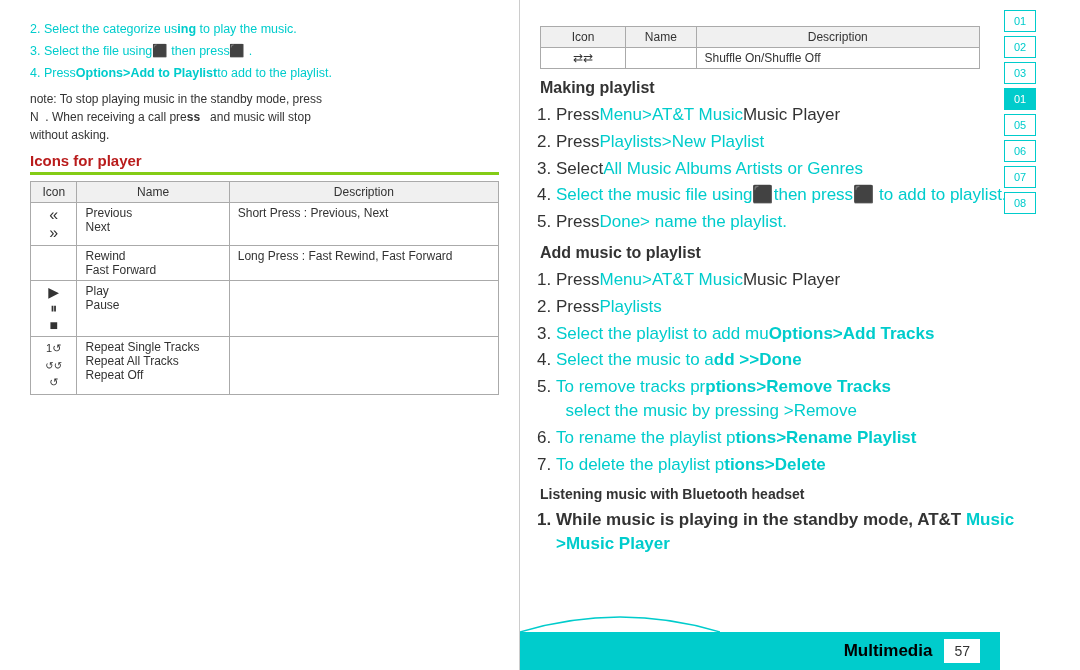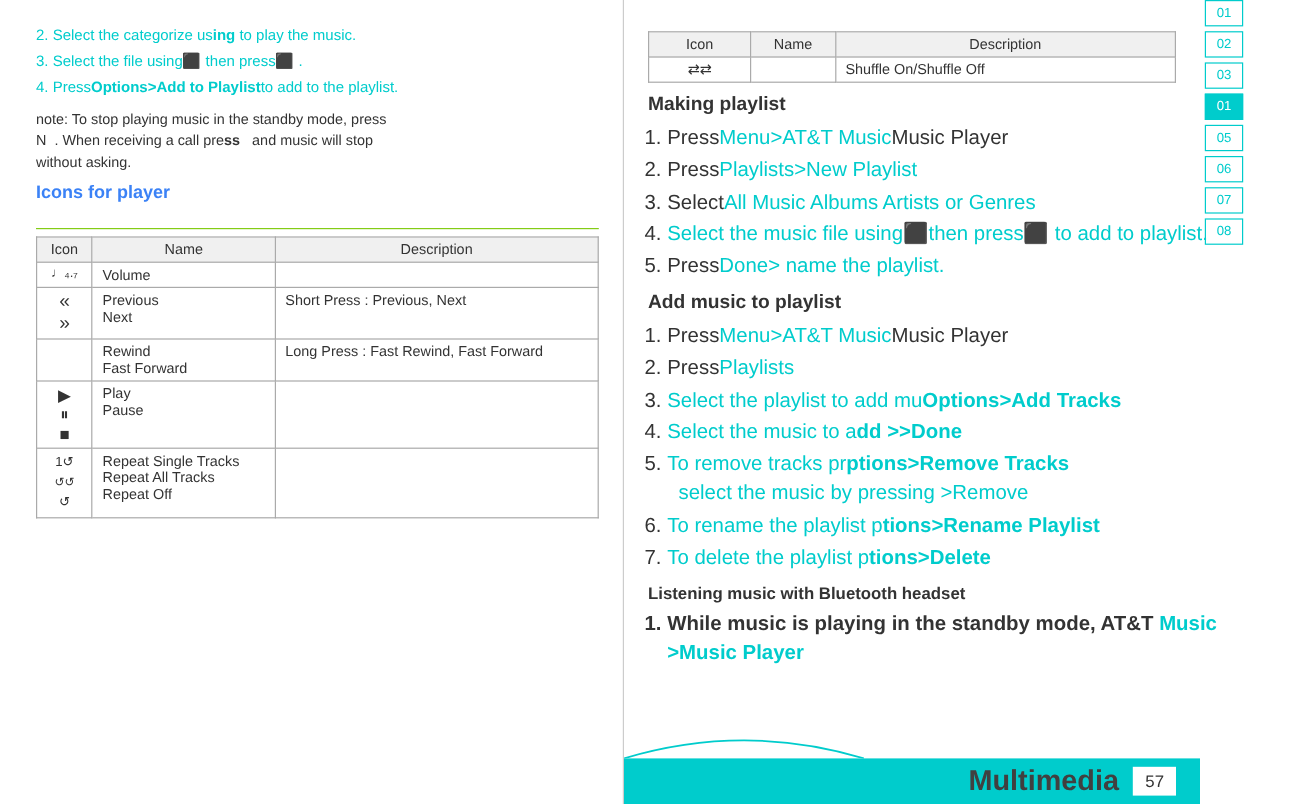--- a/index.html
+++ b/index.html
@@ -39,21 +39,21 @@
     
     .side-nav {
       position: absolute;
       right: 0;
       top: 0;
       width: 40px;
       height: 100%;
       display: flex;
       flex-direction: column;
       align-items: center;
-      padding-top: 0;
+      padding-top: 10px;
       gap: 4px;
     }
 
     .side-nav-item {
       width: 32px;
       height: 22px;
       border: 1px solid #00cccc;
       display: flex;
       align-items: center;
       justify-content: center;
@@ -141,22 +141,22 @@
       left: 0;
       height: 38px;
       background: #00cccc;
       display: flex;
       align-items: center;
       justify-content: flex-end;
       padding-right: 20px;
     }
 
     .bottom-bar-text {
-      color: #404040;
-      font-size: 24px;
+      color: #000000;
+      font-size: 17px;
       font-weight: bold;
       margin-left: 44px;
     }
 
     .page-number {
       background: white;
       color: #333;
       font-size: 14px;
       padding: 4px 10px;
       margin-left: 12px;
@@ -168,24 +168,24 @@
       bottom: 38px;
       left: 0;
       width: 200px;
       height: 30px;
     }
 
     
     .icons-heading {
       font-size: 15px;
       font-weight: bold;
-      color: #3b82f6;
+      color: #b91c1c;
       margin-bottom: 6px;
-      border-bottom: 1px solid #84cc16;
-      padding-bottom: 21px;
+      border-bottom: 3px solid #84cc16;
+      padding-bottom: 3px;
     }
 
     
     .bold-cyan {
       color: #00cccc;
       font-weight: bold;
     }
 
     
     .inline-bold {
@@ -235,25 +235,20 @@
 
       <table>
         <thead>
           <tr>
             <th>Icon</th>
             <th>Name</th>
             <th>Description</th>
           </tr>
         </thead>
         <tbody>
-          <tr>
-            <td class="icon-cell" style="font-size:11px;">♩₄.₇</td>
-            <td>Volume</td>
-            <td></td>
-          </tr>
           <tr>
             <td class="icon-cell" style="font-size:16px;">«<br>»</td>
             <td>Previous<br>Next</td>
             <td>Short Press : Previous, Next</td>
           </tr>
           <tr>
             <td class="icon-cell"></td>
             <td>Rewind<br>Fast Forward</td>
             <td>Long Press : Fast Rewind, Fast Forward</td>
           </tr>

